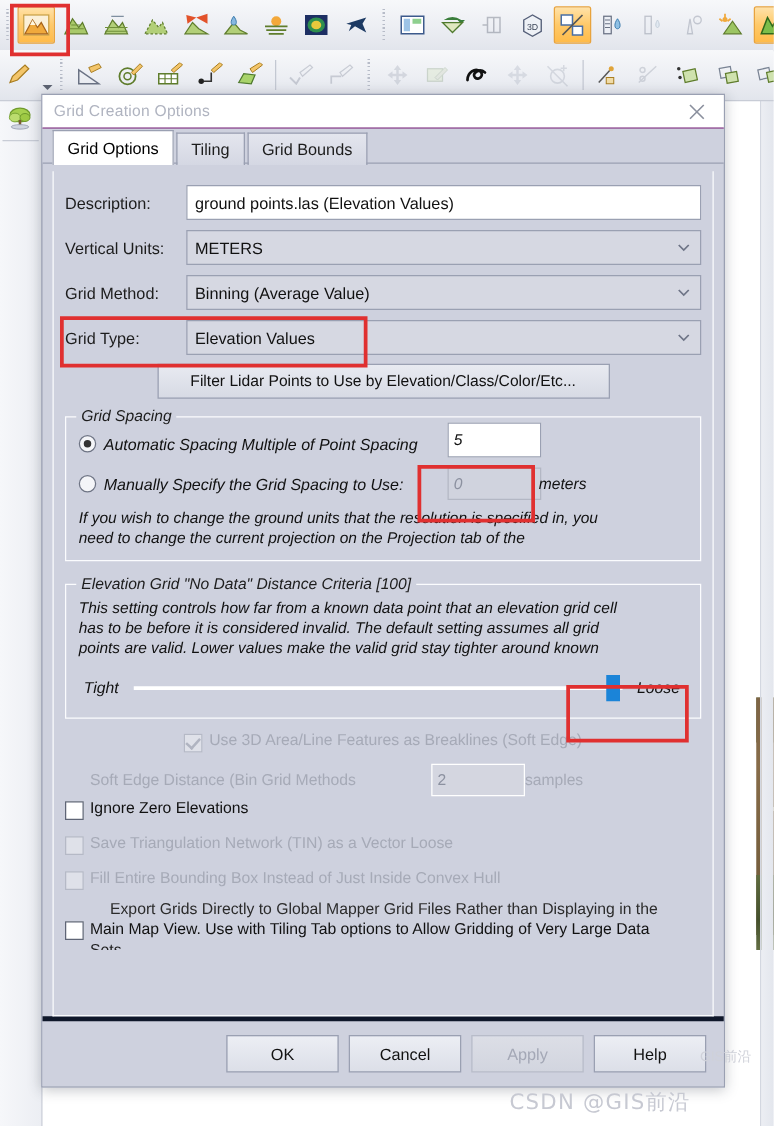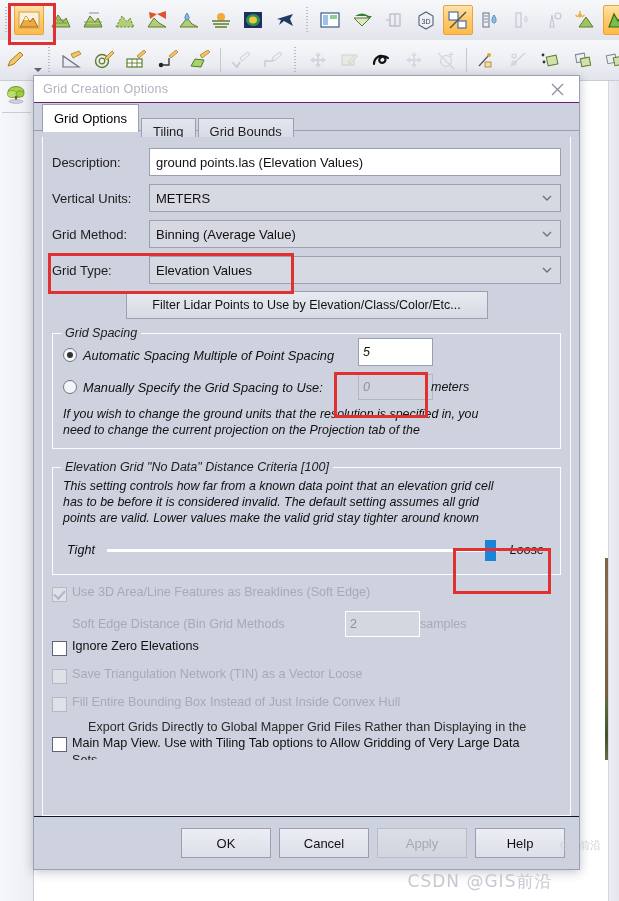--- a/index.html
+++ b/index.html
@@ -97,21 +97,21 @@
   .tabstrip{
     height:27px;flex:0 0 auto;position:relative;
     background:#ced1de;padding-left:8px;display:flex;align-items:center;
     border-bottom:1px solid #9aa0b2;
   }
   .tab{
     height:25px;padding:0 11px;display:flex;align-items:center;
     font-size:13px;color:#1d1d1d;
     border:1px solid #9aa0b2;border-bottom:none;
     background:linear-gradient(180deg,#e4e6ee,#d4d7e3);
-    margin-right:2px;position:relative;top:14px;
+    margin-right:2px;position:relative;top:2px;
   }
   .tab.sel{
     background:#ffffff;height:27px;top:1px;z-index:3;
     border-color:#9aa0b2;color:#000;
   }
   .tabpanel{
     flex:1;margin:6px 8px 0 8px;background:#ced1de;
     border:1px solid #fafbfd;border-top:none;position:relative;
     padding:10px 9px 0 9px;overflow:hidden;
   }
@@ -187,21 +187,21 @@
   .cb-indent{margin-left:20px;}
   .cb-multi{position:relative;height:44px;font-size:12.6px;line-height:17px;color:#111;}
   .cb-multi .ghost{color:#2b2b2b;position:absolute;left:36px;top:-2px;white-space:nowrap;}
   .cb-multi .l2{position:absolute;left:20px;top:14px;white-space:nowrap;}
   .cb-multi .l3{position:absolute;left:20px;top:31px;white-space:nowrap;color:#1d1d1d;}
   .cb-multi .cbox{position:absolute;left:0;top:16px;}
   
   .footer{
     flex:0 0 auto;height:52px;display:flex;align-items:center;justify-content:flex-end;
     padding-right:14px;gap:8px;background:#ced1de;
-    border-top:1px solid #0f172a;
+    border-top:4px solid #0f172a;
   }
   .dlg-btn{
     width:88px;height:28px;display:flex;align-items:center;justify-content:center;
     font-size:13px;color:#111;border:1px solid #9aa0b2;
     background:linear-gradient(180deg,#eceef4,#dcdfe8);
   }
   .dlg-btn.disabled{color:#a4a8b6;border-color:#b8bcc9;background:linear-gradient(180deg,#dcdee6,#d2d5df);}
   
   .anno{position:absolute;border:3px solid #e03030;pointer-events:none;z-index:40;}
   #anno-toolbar{left:8px;top:3px;width:42px;height:36px;}
@@ -580,21 +580,21 @@
 
       <div class="slider-row">
         <span class="slider-lab">Tight</span>
         <span class="track">
           <span class="thumb"></span>
         </span>
         <span class="slider-lab" style="margin-right:2px;">Loose</span>
       </div>
     </div>
 
-    <div class="cb-line dis" style="margin-top:6px;">
+    <div class="cb-line dis" style="margin-top:6px;justify-content:center;">
       <span class="cbox checked dis"></span>
       <span>Use 3D Area/Line Features as Breaklines (Soft Edge)</span>
     </div>
 
     <div class="cb-line dis cb-indent" style="height:30px;align-items:center;position:relative;">
       <span>Soft Edge Distance (Bin Grid Methods</span>
       <span class="num-gray" style="left:273px;top:2px;background:#d4d6e0;border-color:#fff;color:#8c91a0;">2</span>
       <span class="unit" style="left:348px;color:#a6aab7;">samples</span>
     </div>
 

